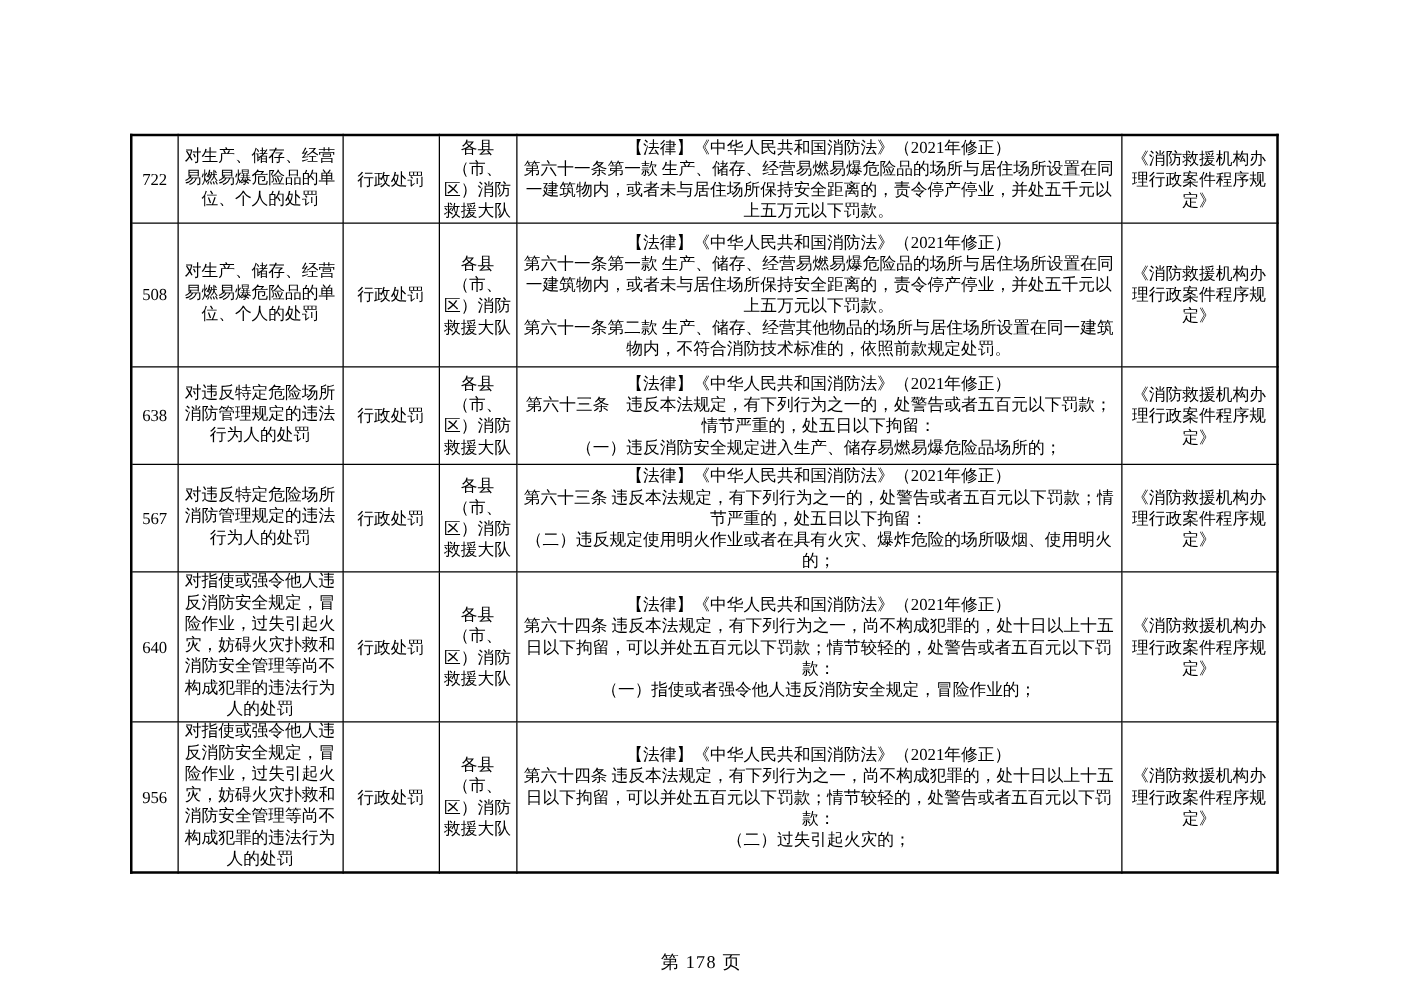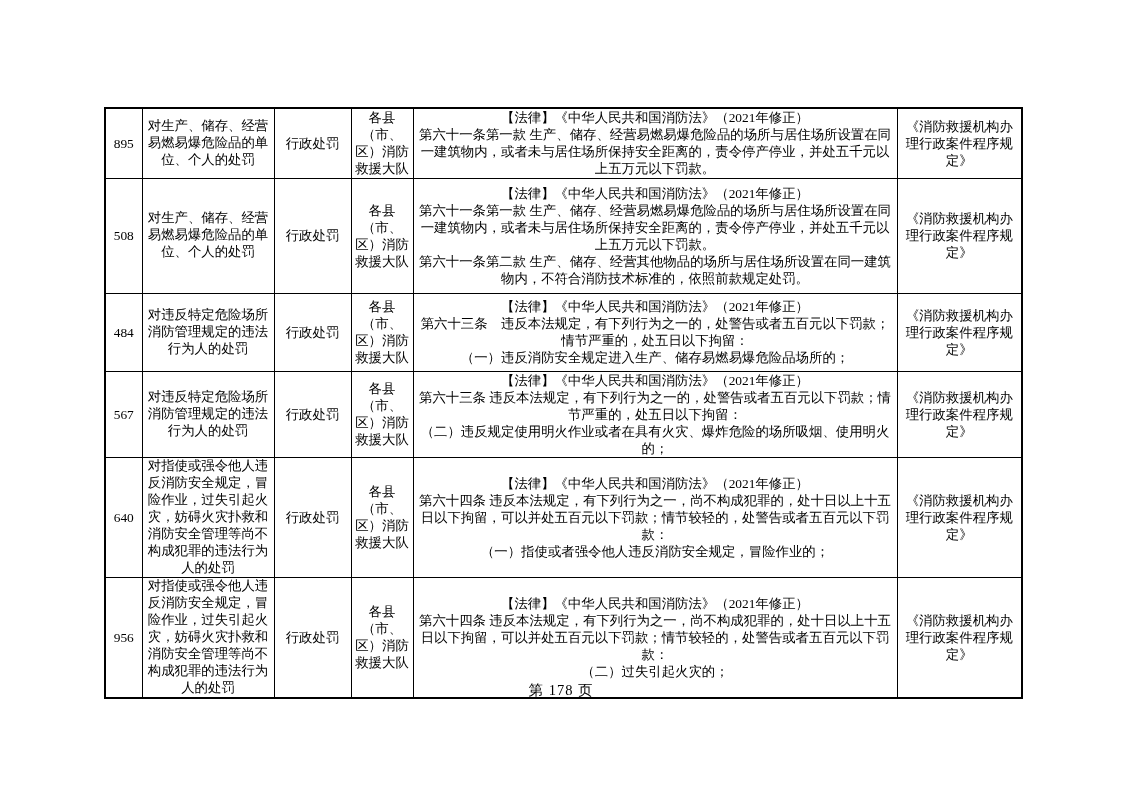--- a/index.html
+++ b/index.html
@@ -50,21 +50,21 @@
     padding: 0 4px 0 6px;
     font-size: 13px;
     line-height: 17px;
     word-break: break-all;
     margin-left: 12px;
   }
   td.c-proc { font-size: 13px; padding: 0 3px; line-height: 17.5px; }
 
   .page-number {
     position: absolute;
-    left: 0; top: 681px;
+    left: 0; top: 760px;
     width: 1122px;
     text-align: center;
     font-size: 14.5px;
     letter-spacing: 1px;
   }
 </style>
 </head>
 <body>
 
 <div class="page">
@@ -73,40 +73,40 @@
     <colgroup>
       <col style="width:37px">
       <col style="width:132px">
       <col style="width:77px">
       <col style="width:62px">
       <col style="width:484px">
       <col style="width:125px">
     </colgroup>
     <tbody>
       <tr class="r0">
-        <td class="c-id">895</td>
+        <td class="c-id">722</td>
         <td class="c-item">对生产、储存、经营易燃易爆危险品的单位、个人的处罚</td>
         <td class="c-type">行政处罚</td>
         <td class="c-agency">各县（市、区）消防救援大队</td>
         <td class="c-legal">【法律】《中华人民共和国消防法》（2021年修正）
 第六十一条第一款 生产、储存、经营易燃易爆危险品的场所与居住场所设置在同一建筑物内，或者未与居住场所保持安全距离的，责令停产停业，并处五千元以上五万元以下罚款。</td>
         <td class="c-proc">《消防救援机构办理行政案件程序规定》</td>
       </tr>
       <tr class="r1">
         <td class="c-id">508</td>
         <td class="c-item">对生产、储存、经营易燃易爆危险品的单位、个人的处罚</td>
         <td class="c-type">行政处罚</td>
         <td class="c-agency">各县（市、区）消防救援大队</td>
         <td class="c-legal">【法律】《中华人民共和国消防法》（2021年修正）
 第六十一条第一款 生产、储存、经营易燃易爆危险品的场所与居住场所设置在同一建筑物内，或者未与居住场所保持安全距离的，责令停产停业，并处五千元以上五万元以下罚款。
 第六十一条第二款 生产、储存、经营其他物品的场所与居住场所设置在同一建筑物内，不符合消防技术标准的，依照前款规定处罚。</td>
         <td class="c-proc">《消防救援机构办理行政案件程序规定》</td>
       </tr>
       <tr class="r2">
-        <td class="c-id">484</td>
+        <td class="c-id">638</td>
         <td class="c-item">对违反特定危险场所消防管理规定的违法行为人的处罚</td>
         <td class="c-type">行政处罚</td>
         <td class="c-agency">各县（市、区）消防救援大队</td>
         <td class="c-legal">【法律】《中华人民共和国消防法》（2021年修正）
 第六十三条　违反本法规定，有下列行为之一的，处警告或者五百元以下罚款；情节严重的，处五日以下拘留：
 （一）违反消防安全规定进入生产、储存易燃易爆危险品场所的；</td>
         <td class="c-proc">《消防救援机构办理行政案件程序规定》</td>
       </tr>
       <tr class="r3">
         <td class="c-id">567</td>

